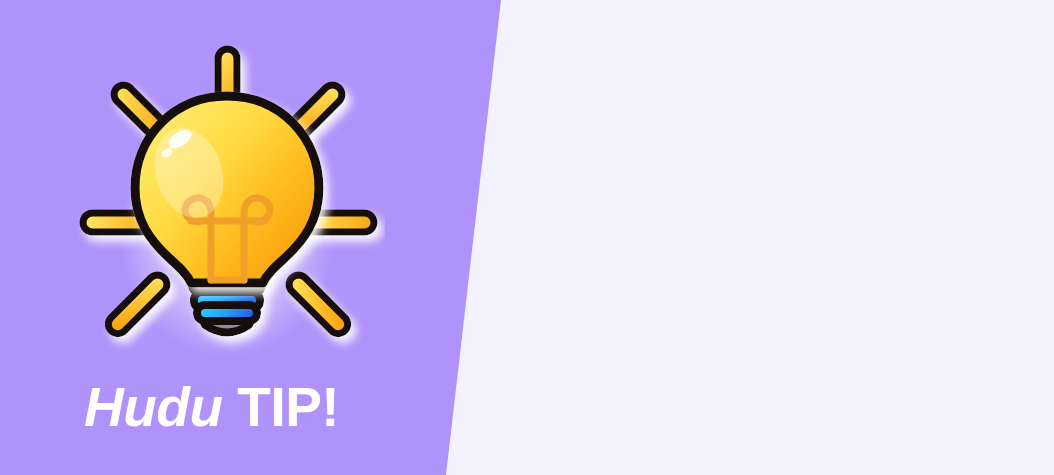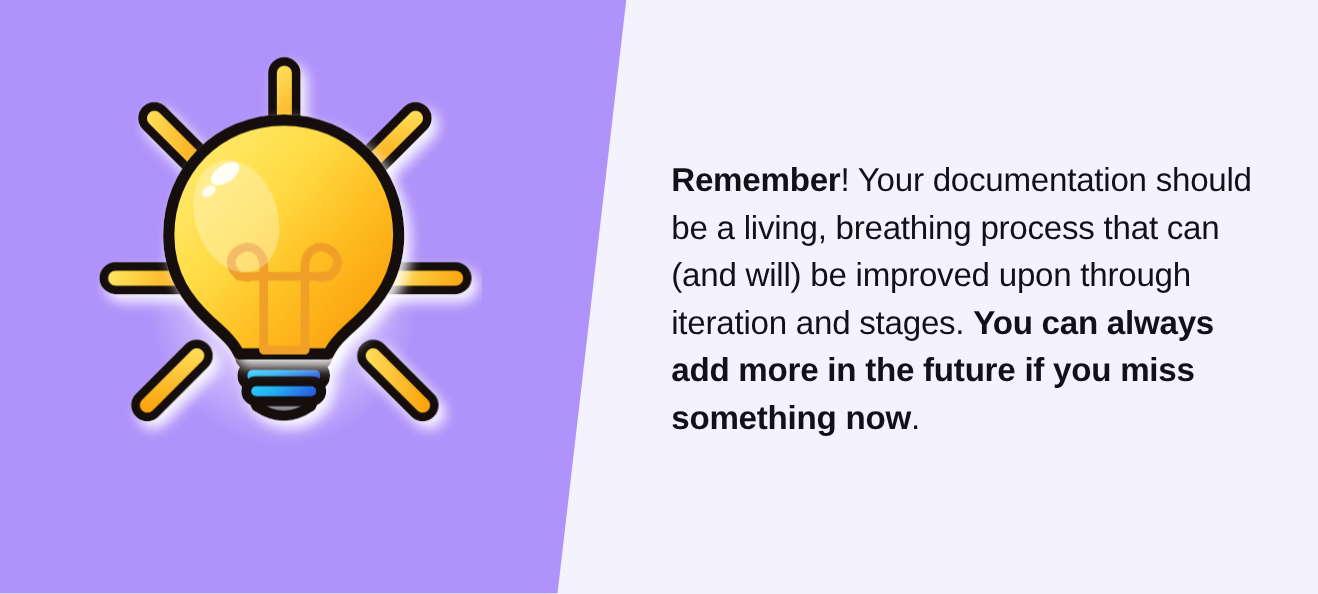--- a/index.html
+++ b/index.html
@@ -191,18 +191,18 @@
       </g>
 
       <g>
         <ellipse cx="114" cy="138" rx="33" ry="46" fill="#FFFFFF" opacity="0.30" transform="rotate(-18 114 138)"></ellipse>
         <ellipse cx="105" cy="104" rx="13" ry="7" fill="#FFFFFF" opacity="0.92" transform="rotate(-34 105 104)"></ellipse>
         <ellipse cx="92" cy="118" rx="6" ry="4" fill="#FFFFFF" opacity="0.85" transform="rotate(-34 92 118)"></ellipse>
       </g>
     </svg>
   </div>
 
-
-  <p class="tip-text">
-    <b>Remember</b><span>! Your documentation should be a living, breathing process that can (and will) be improved upon through iteration and stages. </span><b>You can always add more in the future if you miss something now</b><span>.</span>
-  </p>
+  <div class="wordmark">
+    <span class="brand">Hudu</span><span> </span><span class="tip">TIP!</span>
+  </div>
+
 
 </div>
 
 </body></html>

